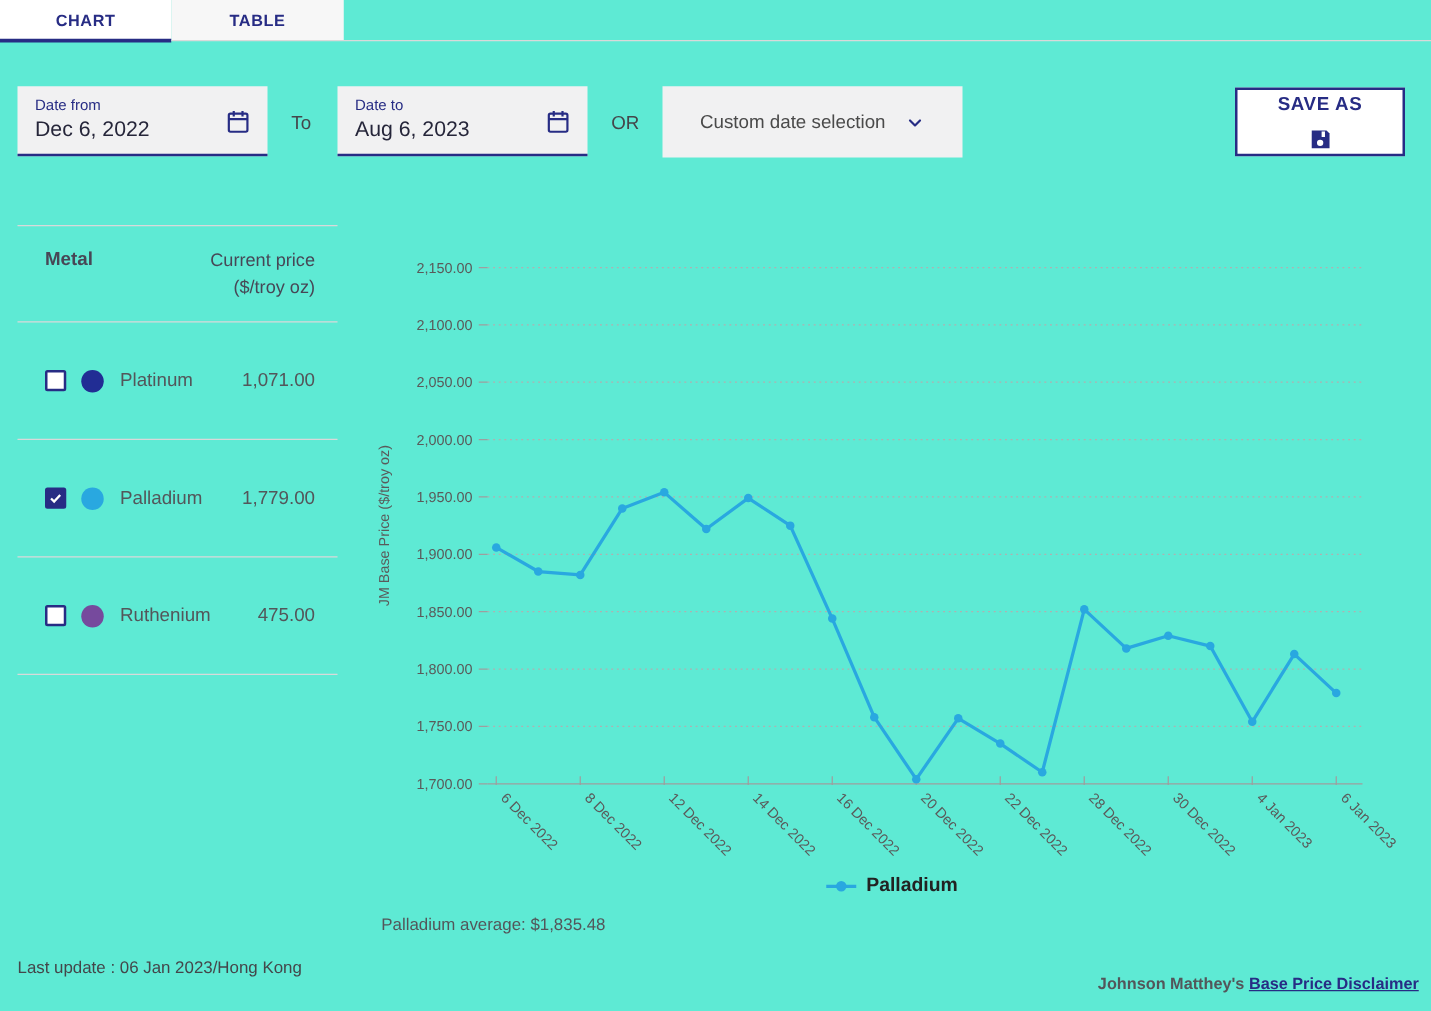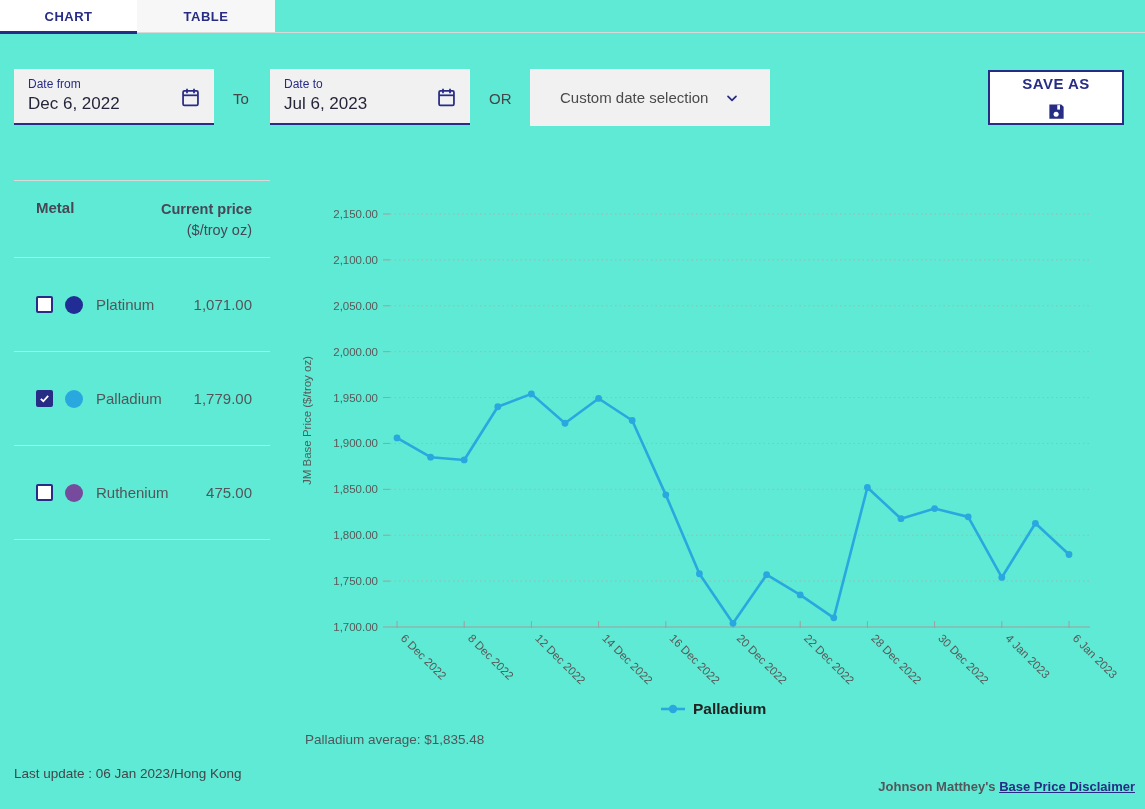--- a/index.html
+++ b/index.html
@@ -33,21 +33,21 @@
             border:2px solid #272c84; display:flex; align-items:center; justify-content:center; gap:10px;
             font-size:15px; font-weight:700; letter-spacing:.5px; color:#272c84; cursor:pointer;flex-direction:column; }
   .floppy { width:19px; height:19px; }
 
   
   .metals { position:absolute; left:14px; top:180px; width:256px; border-top:1px solid #d9d9d9; }
   .m-header { display:flex; justify-content:space-between; align-items:flex-start;
               height:77px; padding:18px 18px 0 22px; border-bottom:1px solid #d9d9d9; }
   .mh-metal { font-size:15px; font-weight:700; color:#474756; }
   .mh-price { text-align:right; font-size:14.5px; color:#474756; line-height:21px; }
-  .mh-price .l1 { font-weight:700; }
+  .mh-price .l1 { font-weight:400; }
   .metal-row { display:flex; align-items:center; height:94px; border-bottom:1px solid #d9d9d9;
                padding:0 18px 0 22px; cursor:pointer; }
   .cb { width:17px; height:17px; border:2px solid #272c84; border-radius:2px; background:#fff;
         flex:0 0 auto; position:relative; }
   .cb svg { display:none; position:absolute; left:1px; top:1px; width:11px; height:11px; }
   .cb.checked { background:#272c84; }
   .cb.checked svg { display:block; }
   .dot { width:18px; height:18px; border-radius:50%; margin-left:12px; flex:0 0 auto; }
   .mname { font-size:15px; color:#53565a; margin-left:13px; }
   .mprice { font-size:15px; color:#53565a; margin-left:auto; }
@@ -83,21 +83,21 @@
     <svg class="cal-icon" viewBox="0 0 24 24" fill="none" stroke="#272c84" stroke-width="2">
       <rect x="3.5" y="4.5" width="17" height="16.5" rx="1.5"></rect>
       <line x1="8" y1="2" x2="8" y2="7"></line>
         <line x1="16" y1="2" x2="16" y2="7"></line>
       <line x1="3.5" y1="9.5" x2="20.5" y2="9.5"></line>
     </svg>
   </div>
   <div class="joiner join-to">To</div>
   <div class="datefield df-to">
     <div class="df-label">Date to</div>
-    <div class="df-value">Jul 6, 2023</div>
+    <div class="df-value">Aug 6, 2023</div>
     <svg class="cal-icon" viewBox="0 0 24 24" fill="none" stroke="#272c84" stroke-width="2">
       <rect x="3.5" y="4.5" width="17" height="16.5" rx="1.5"></rect>
       <line x1="8" y1="2" x2="8" y2="7"></line>
         <line x1="16" y1="2" x2="16" y2="7"></line>
       <line x1="3.5" y1="9.5" x2="20.5" y2="9.5"></line>
     </svg>
   </div>
   <div class="joiner join-or">OR</div>
   <div class="dropdown">
     <span class="dd-value">Custom date selection</span>

